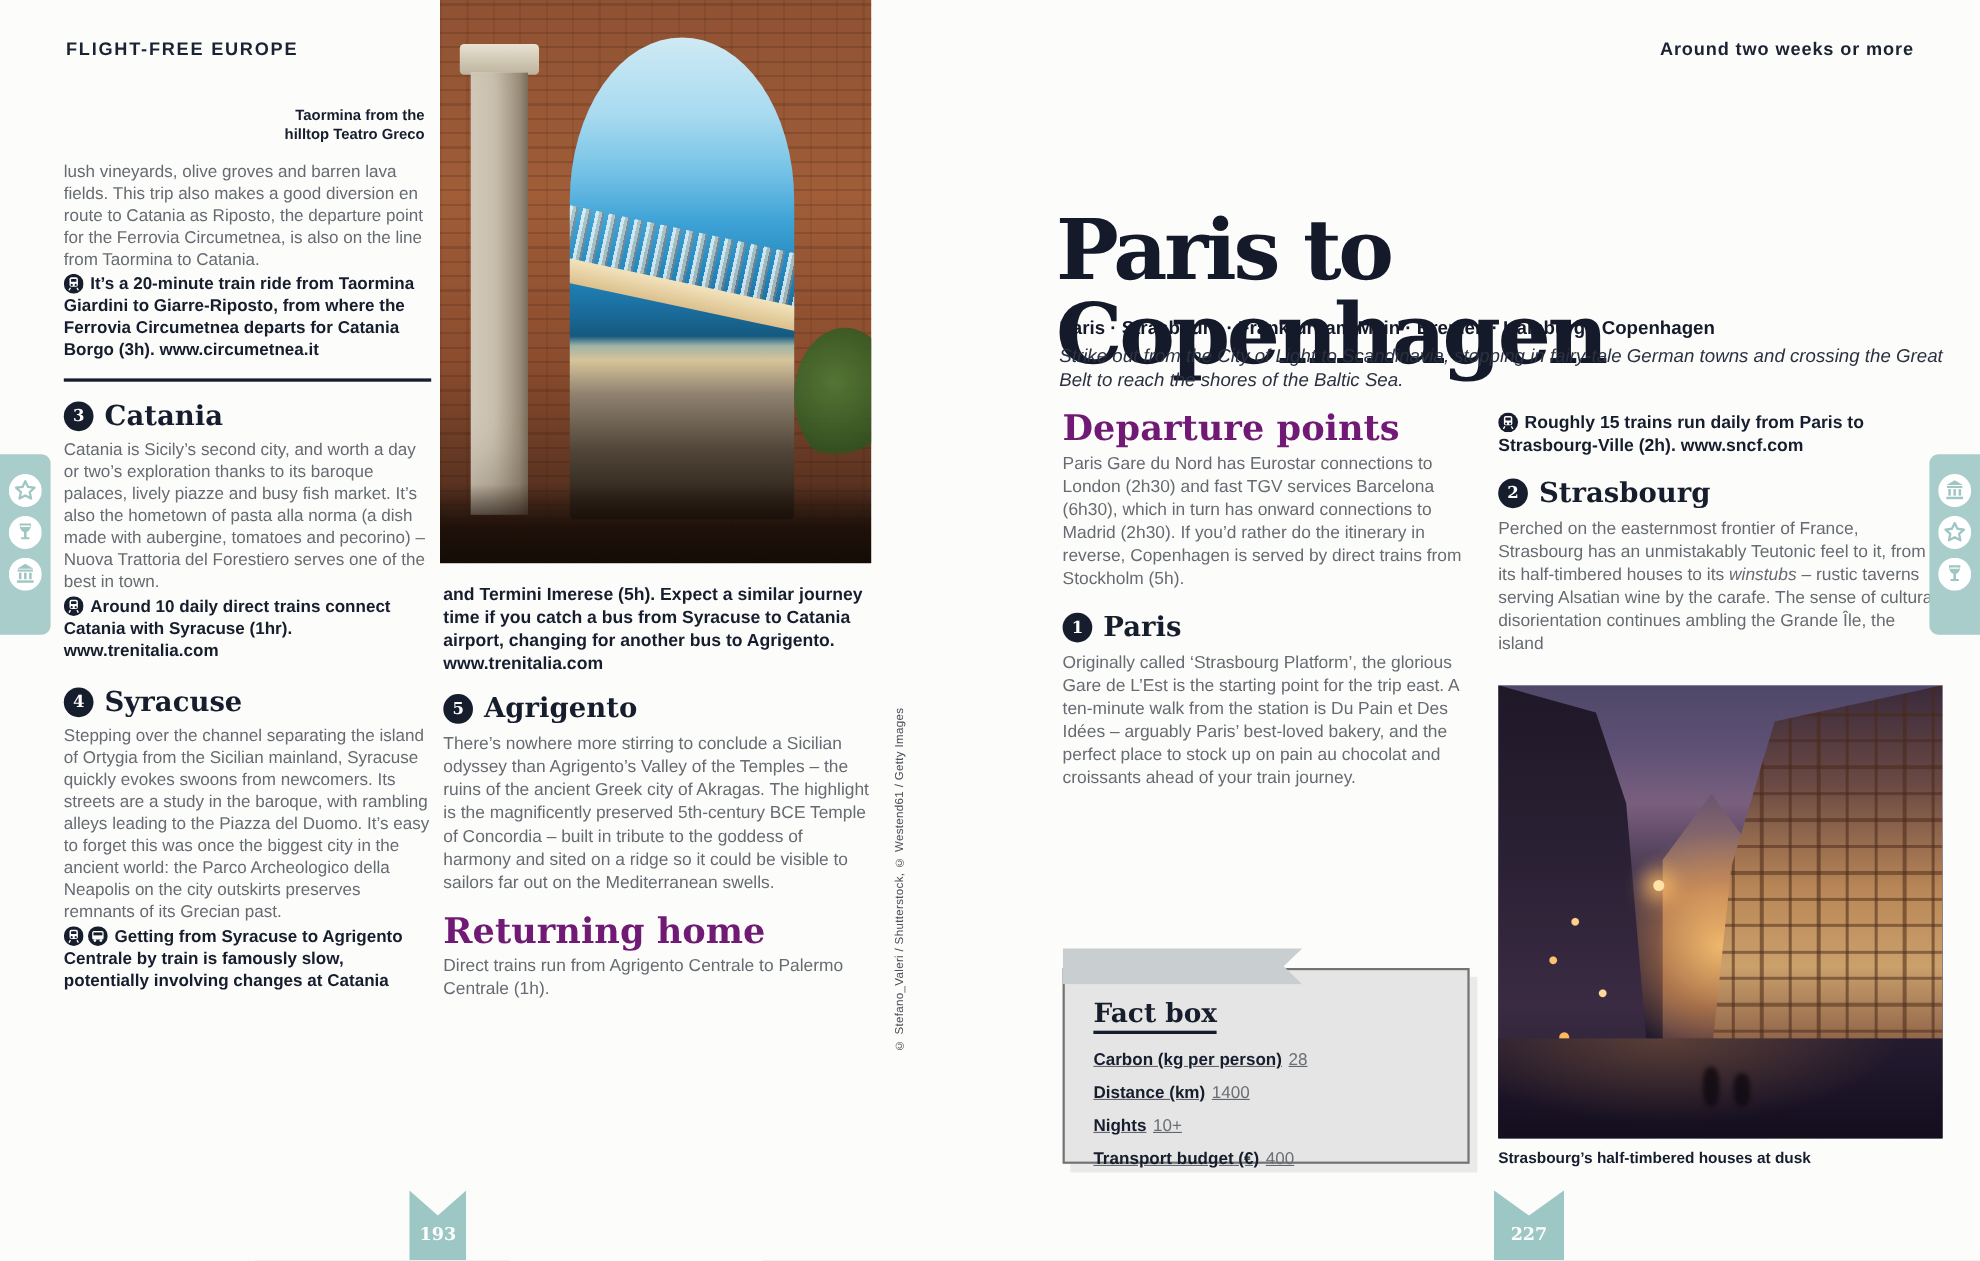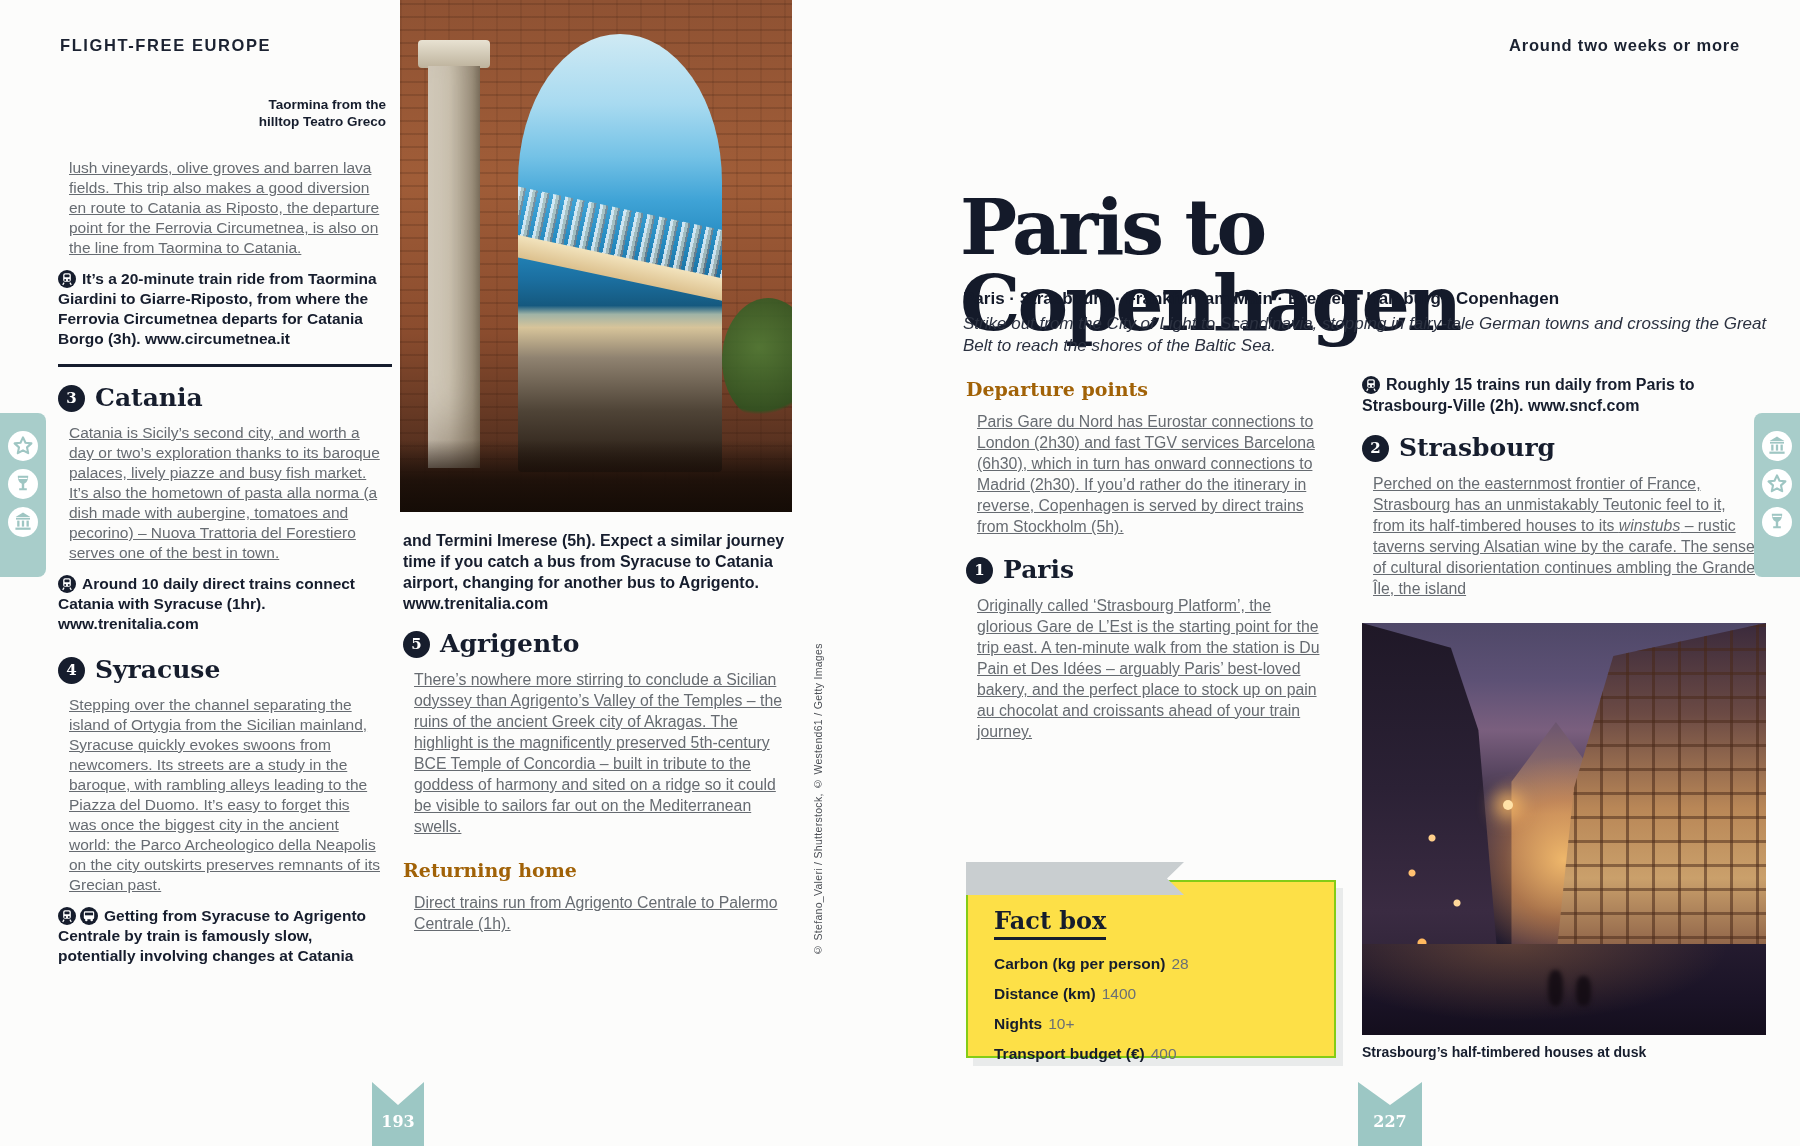--- a/index.html
+++ b/index.html
@@ -2,30 +2,30 @@
 <html><head>
 <meta charset="utf-8">
 <style>
   html,body{margin:0;padding:0;background:#e8e8e8;}
   #spread{
     position:relative;width:1800px;height:1146px;background:#fcfcfb;
     font-family:"Liberation Sans",sans-serif;color:#63676d;overflow:hidden;
   }
   
   .runhead{font-weight:bold;font-size:16.5px;letter-spacing:1.6px;color:#1b2231;text-align:center;}
-  .body-grey{font-size:15.5px;line-height:20px;color:#666b71;margin:11px;text-decoration:underline;}
+  .body-grey{font-size:15.5px;line-height:20px;color:#666b71;margin:0;}
   .note{font-size:15.5px;line-height:20px;font-weight:bold;color:#161d2d;margin:2px 0 0;}
   .nicon{display:inline-block;width:18px;height:18px;vertical-align:-4px;margin-right:6px;}
   .nicon + .nicon{margin-left:-2px;}
   .sec-head{display:flex;align-items:center;gap:10px;margin:17px 0 8px;}
   .badge{flex:0 0 auto;width:27px;height:27px;border-radius:50%;background:#161d2d;color:#fff;
          font-family:"DejaVu Serif",serif;font-weight:bold;font-size:15px;
          display:inline-flex;align-items:center;justify-content:center;}
   .sec-title{font-family:"DejaVu Serif",serif;font-weight:bold;font-size:25px;color:#161d2d;line-height:28px;}
-  .serif-h2{font-family:"DejaVu Serif",serif;font-weight:bold;font-size:19px;color:#a16207;margin:18px 0 0;line-height:30px;}
+  .serif-h2{font-family:"DejaVu Serif",serif;font-weight:bold;font-size:32px;color:#701a75;margin:18px 0 0;line-height:30px;}
   .rule{border:0;border-top:3px solid #161d2d;margin:15px 0 0;}
   .mt7{margin-top:7px;}
   
   .hdr-left{position:absolute;left:60px;top:36px;}
   .photo-cap-left{position:absolute;left:150px;top:96px;width:236px;text-align:right;
      font-size:13.5px;line-height:17px;font-weight:bold;color:#161d2d;}
   .col-1{position:absolute;left:58px;top:147px;width:334px;}
   .col-2{position:absolute;left:403px;top:528px;width:390px;}
   
   .photo-left{position:absolute;left:400px;top:0;width:392px;height:512px;overflow:hidden;
@@ -57,23 +57,23 @@
     font-family:"DejaVu Serif",serif;font-weight:bold;font-size:76px;line-height:1;
     letter-spacing:-3px;color:#141a2a;}
   .route{position:absolute;left:963px;top:289px;font-weight:bold;font-size:17px;color:#141a2a;}
   .intro-it{position:absolute;left:963px;top:313px;width:810px;font-style:italic;
     font-size:17px;line-height:21.5px;color:#2b3140;}
   .rcol-a{position:absolute;left:966px;top:374px;width:366px;}
   .rcol-b{position:absolute;left:1362px;top:374px;width:406px;}
   .rcol-a .body-grey,.rcol-b .body-grey{font-size:15.8px;line-height:21px;}
   .rcol-b .note{font-size:16px;line-height:21px;}
   
-  .factbox{position:absolute;left:966px;top:880px;width:370px;height:178px;background:#fde047;
-    border:2px solid #84cc16;box-shadow:7px 8px 0 rgba(170,176,178,.22);box-sizing:border-box;
-    padding:24px 26px 12px;}
+  .factbox{position:absolute;left:966px;top:880px;width:370px;height:178px;background:#e5e5e5;
+    border:2px solid #737373;box-shadow:7px 8px 0 rgba(170,176,178,.22);box-sizing:border-box;
+    padding:24px 26px 12px;text-decoration:underline;}
   .fb-ribbon{position:absolute;left:-2px;top:-20px;width:218px;height:33px;background:#c9ced0;
     clip-path:polygon(0 0,100% 0,calc(100% - 17px) 50%,100% 100%,0 100%);}
   .fb-title{display:inline-block;font-family:"DejaVu Serif",serif;font-weight:bold;font-size:24px;
     color:#161d2d;border-bottom:3px solid #161d2d;padding-bottom:2px;margin-bottom:9px;}
   .fb-row{font-size:15.5px;line-height:30px;white-space:nowrap;}
   .fb-label{font-weight:bold;color:#161d2d;}
   .fb-val{color:#6a6f75;margin-left:6px;}
   
   .photo-right{position:absolute;left:1362px;top:623px;width:404px;height:412px;overflow:hidden;
     background:linear-gradient(180deg,#4f4868 0%,#5d5175 14%,#7a5f7e 26%,#4b3c55 40%,#332941 58%,#221b2e 78%,#1a1424 100%);}

